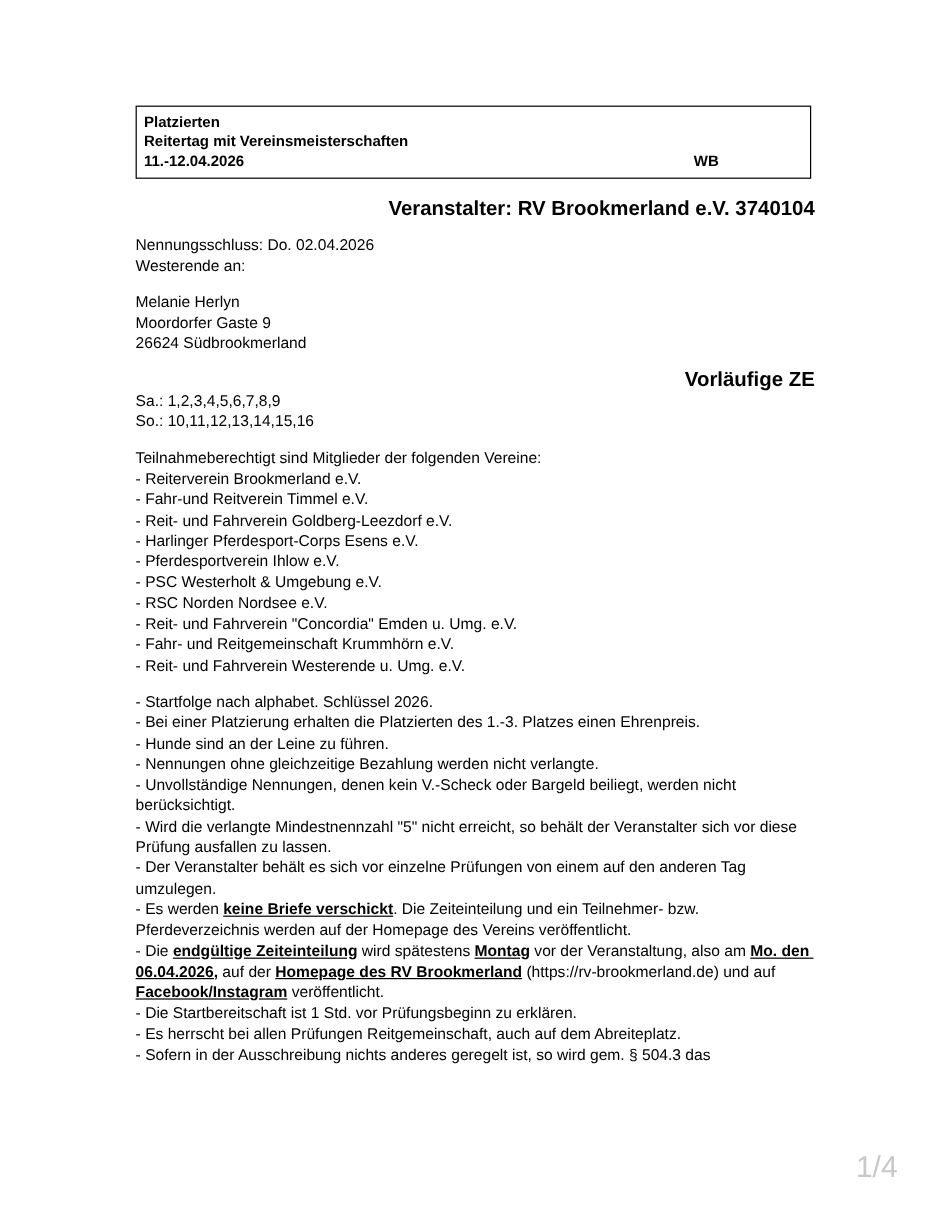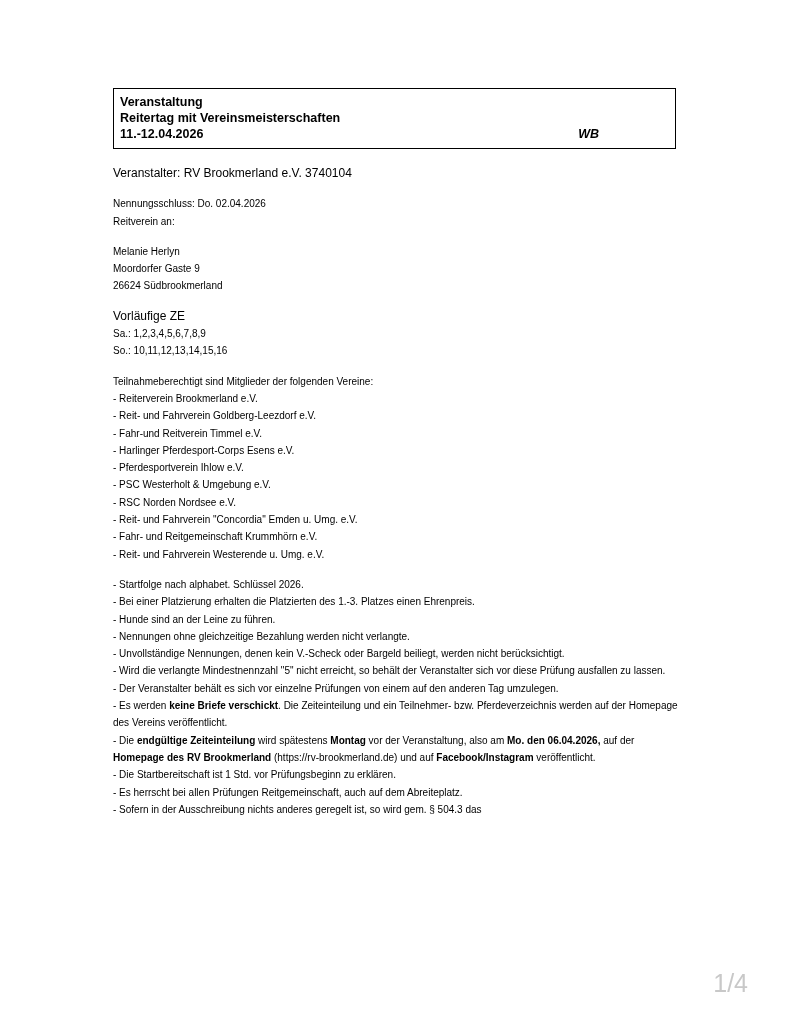--- a/index.html
+++ b/index.html
@@ -45,87 +45,87 @@
   .header-line-3 {
     display: flex;
     justify-content: space-between;
     align-items: center;
     font-size: 12.5px;
     font-weight: bold;
     line-height: 16px;
   }
   .header-wb {
     padding-right: 70px;
-    font-style: italic;
   }
   .block {
     margin-bottom: 13px;
   }
   .line {
-    font-size: 10px;
+    font-size: 13px;
     line-height: 17.3px;
     white-space: pre-wrap;
   }
   .title-line {
-    font-size: 12px;
+    font-size: 17px;
     line-height: 17.3px;
-    font-weight: normal;
+    font-weight: bold;
+    text-align: right;
   }
   .page-num {
     position: absolute;
     right: 44px;
-    bottom: 26px;
+    bottom: 36px;
     font-size: 25px;
     color: #c8c8c8;
     font-family: "Liberation Sans", sans-serif;
   }
-  .inline-b { font-weight: bold; }
+  .inline-b { font-weight: bold; text-decoration: underline; }
 </style>
 </head>
 <body>
 
 <div class="page">
   <div class="content">
 
     <div class="header-box">
-      <div class="header-line">Veranstaltung</div>
+      <div class="header-line">Platzierten</div>
       <div class="header-line">Reitertag mit Vereinsmeisterschaften</div>
       <div class="header-line-3">
         <span>11.-12.04.2026</span>
         <span class="header-wb">WB</span>
       </div>
     </div>
 
     <div class="block">
       <div class="title-line">Veranstalter: RV Brookmerland e.V. 3740104</div>
     </div>
 
     <div class="block">
       <div class="line">Nennungsschluss: Do. 02.04.2026</div>
-      <div class="line">Reitverein an:</div>
+      <div class="line">Westerende an:</div>
     </div>
 
     <div class="block">
       <div class="line">Melanie Herlyn</div>
       <div class="line">Moordorfer Gaste 9</div>
       <div class="line">26624 Südbrookmerland</div>
     </div>
 
 
     <div class="block">
       <div class="title-line">Vorläufige ZE</div>
       <div class="line">Sa.: 1,2,3,4,5,6,7,8,9</div>
       <div class="line">So.: 10,11,12,13,14,15,16</div>
     </div>
 
     <div class="block">
       <div class="line">Teilnahmeberechtigt sind Mitglieder der folgenden Vereine:</div>
       <div class="line">- Reiterverein Brookmerland e.V.</div>
+      <div class="line">- Fahr-und Reitverein Timmel e.V.</div>
       <div class="line">- Reit- und Fahrverein Goldberg-Leezdorf e.V.</div>
-      <div class="line">- Fahr-und Reitverein Timmel e.V.</div>
       <div class="line">- Harlinger Pferdesport-Corps Esens e.V.</div>
       <div class="line">- Pferdesportverein Ihlow e.V.</div>
       <div class="line">- PSC Westerholt &amp; Umgebung e.V.</div>
       <div class="line">- RSC Norden Nordsee e.V.</div>
       <div class="line">- Reit- und Fahrverein "Concordia" Emden u. Umg. e.V.</div>
       <div class="line">- Fahr- und Reitgemeinschaft Krummhörn e.V.</div>
       <div class="line">- Reit- und Fahrverein Westerende u. Umg. e.V.</div>
     </div>
 
     <div class="block">

